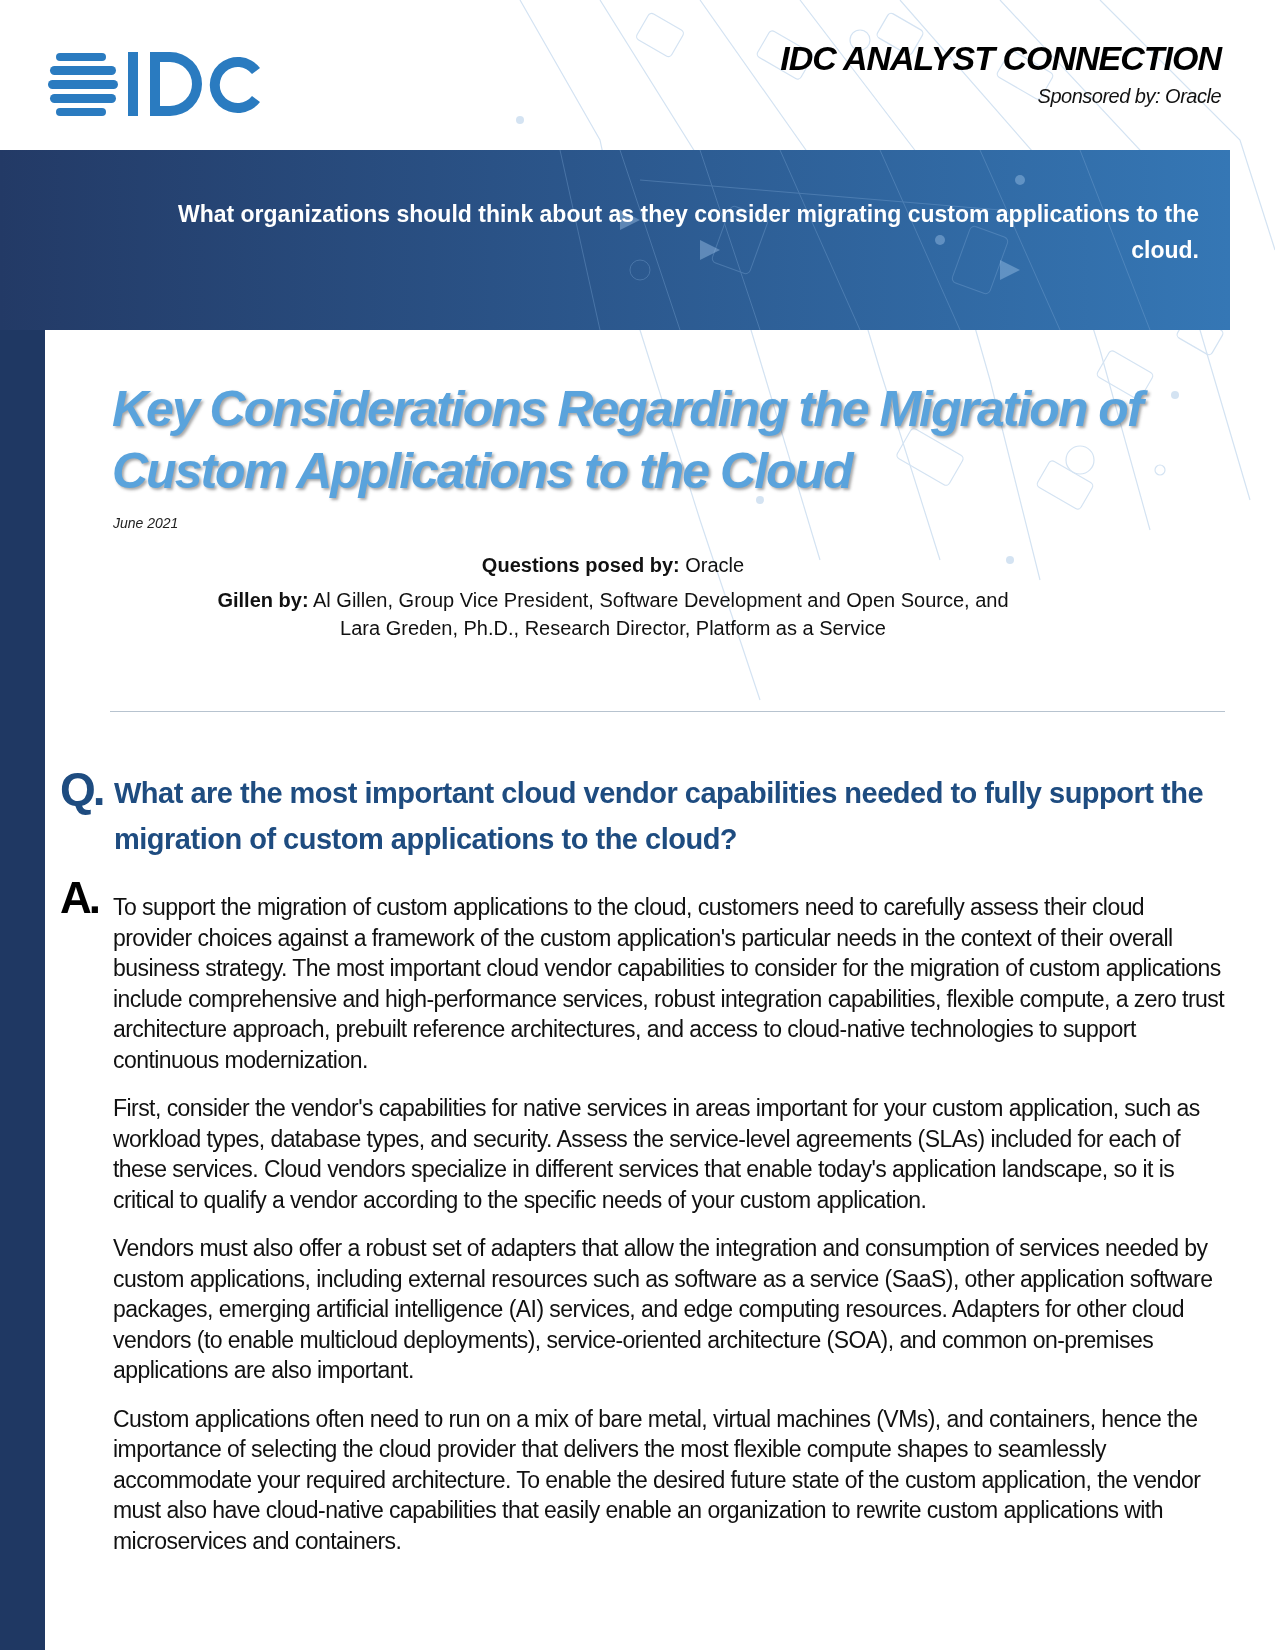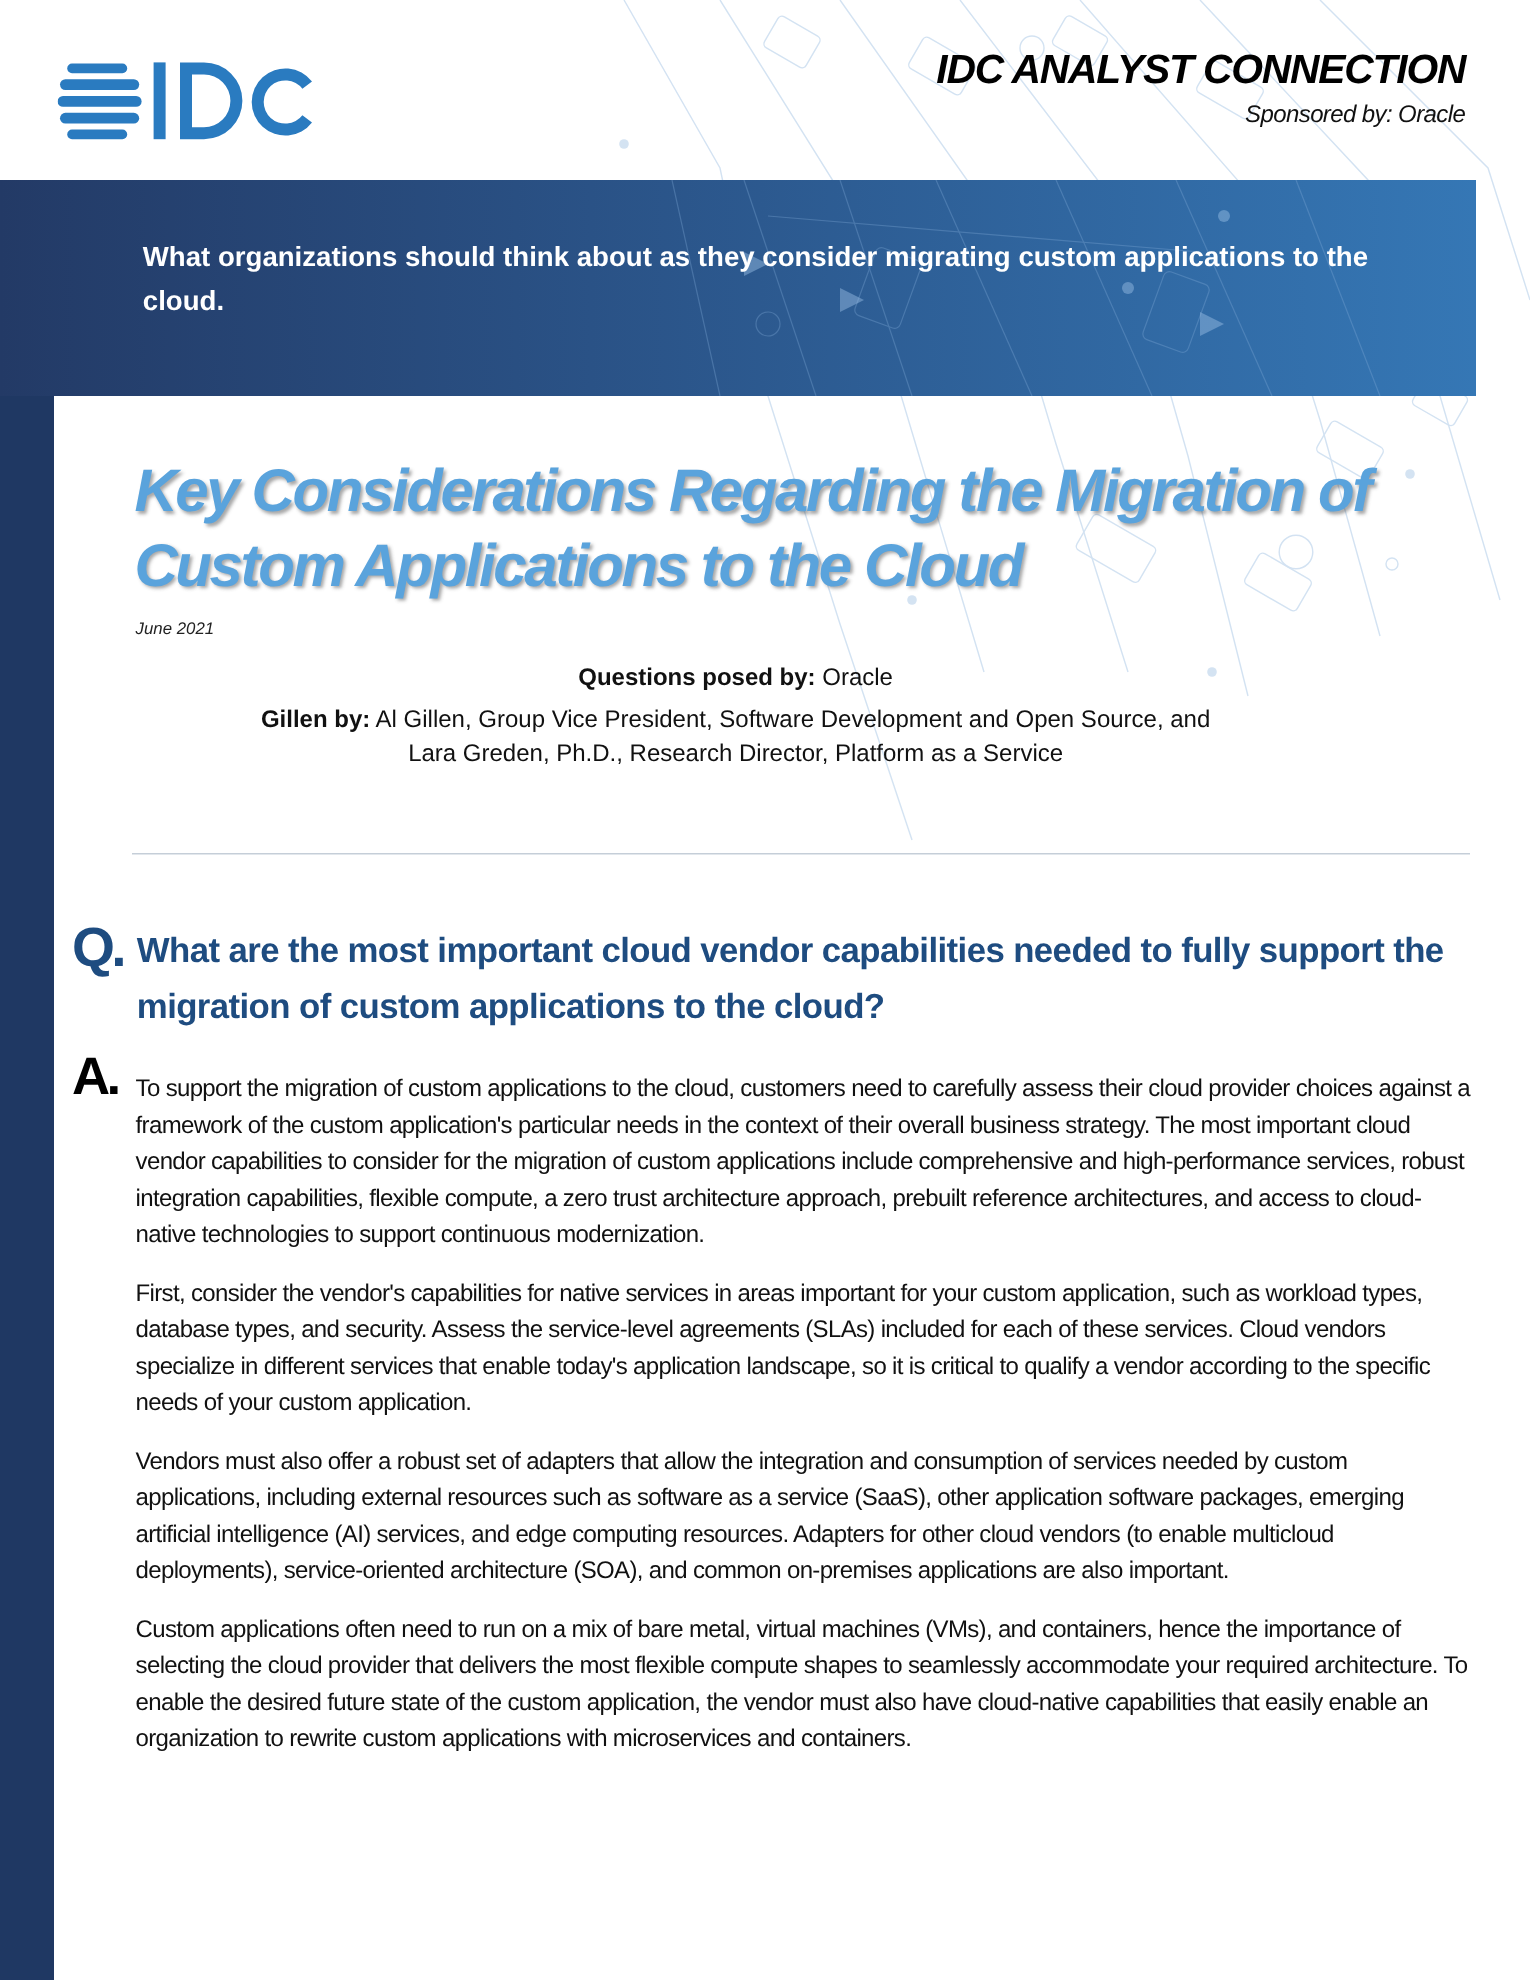--- a/index.html
+++ b/index.html
@@ -12,20 +12,21 @@
     .bg-pattern { position: absolute; left: 0; top: 0; width: 1275px; height: 720px; pointer-events: none; }
     .left-bar { position: absolute; left: 0; top: 150px; width: 45px; height: 1500px; background: #1f3863; }
     .logo { position: absolute; left: 48px; top: 50px; width: 230px; height: 70px; }
     .header-right { position: absolute; right: 54px; top: 40px; text-align: right; }
     .header-title { font-size: 34px; font-weight: bold; font-style: italic; color: #000; letter-spacing: -1px; line-height: 1.1; }
     .header-sponsor { font-size: 20px; font-style: italic; color: #111; margin-top: 8px; letter-spacing: -0.5px; }
     .banner {
       position: absolute; left: 0; top: 150px; width: 1230px; height: 180px;
       background: linear-gradient(90deg, #233a66 0%, #2a5286 40%, #3577b5 100%);
       overflow: hidden;
+      text-align: right;
     }
     .banner-text {
       position: absolute; left: 119px; top: 46px; width: 1080px;
       font-size: 23px; font-weight: bold; color: #ffffff; line-height: 36px;
     }
     .main-title {
       position: absolute; left: 112px; top: 378px; width: 1100px;
       font-size: 50px; font-weight: bold; font-style: italic; color: #5aa3dc;
       line-height: 62px; letter-spacing: -2px;
       text-shadow: 2px 2px 3px rgba(60,60,60,0.45);
@@ -34,21 +35,21 @@
     .meta { position: absolute; left: 113px; top: 550px; width: 1000px; font-size: 20px; line-height: 30px; color: #111; }
     .meta p { margin: 0 0 6px 0; text-align: center; }
     .meta b { font-weight: bold; }
     .divider { position: absolute; left: 110px; top: 711px; width: 1115px; height: 1px; background: #b7c3cf; }
     .q-letter { position: absolute; left: 60px; top: 762px; font-size: 46px; font-weight: bold; color: #1e4c80; letter-spacing: -3px; }
     .question {
       position: absolute; left: 114px; top: 770px; width: 1100px;
       font-size: 29px; font-weight: bold; color: #1e4c80; line-height: 46px; letter-spacing: -0.5px;
     }
     .a-letter { position: absolute; left: 60px; top: 873px; font-size: 44px; font-weight: bold; color: #000; letter-spacing: -3px; }
-    .answer { position: absolute; left: 113px; top: 892px; width: 1112px; font-size: 20px; line-height: 30.5px; color: #111; letter-spacing: -0.55px; }
+    .answer { position: absolute; left: 113px; top: 892px; width: 1112px; font-size: 23px; line-height: 30.5px; color: #111; letter-spacing: -0.55px; }
     .answer p { margin: 0 0 18px 0; }
   </style>
 </head>
 <body>
 
 <svg class="bg-pattern" viewBox="0 0 1275 720">
   <g fill="none" stroke="#c9dcef" stroke-width="1.2" opacity="0.8">
     <path d="M520 0 L600 140 L640 330 L700 520 L760 700"></path>
     <path d="M600 0 L700 160 L760 360 L820 560"></path>
     <path d="M700 0 L820 170 L880 370 L940 560"></path>

